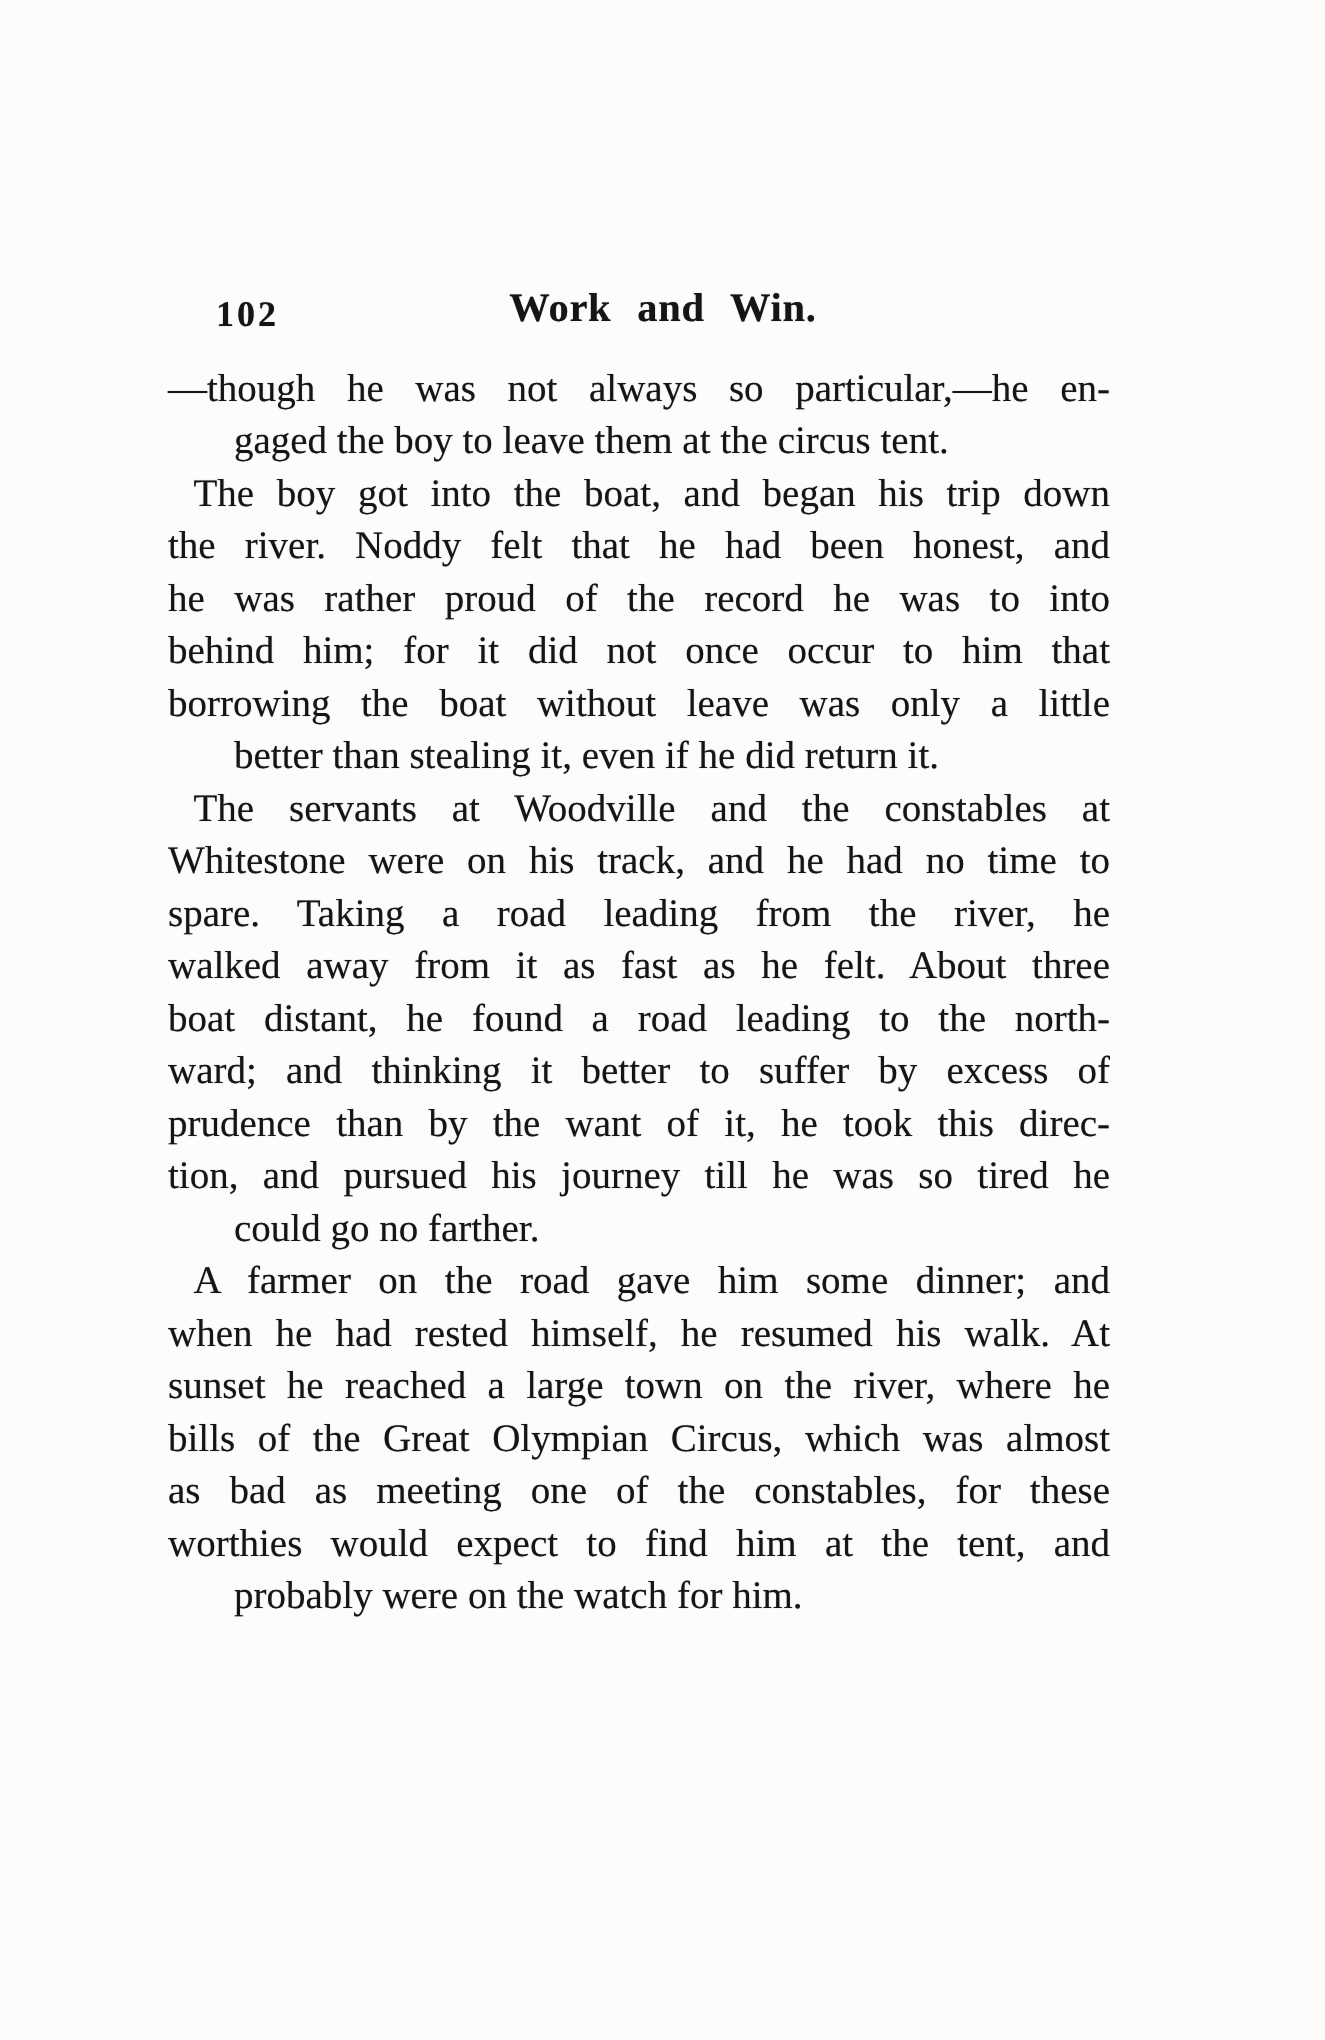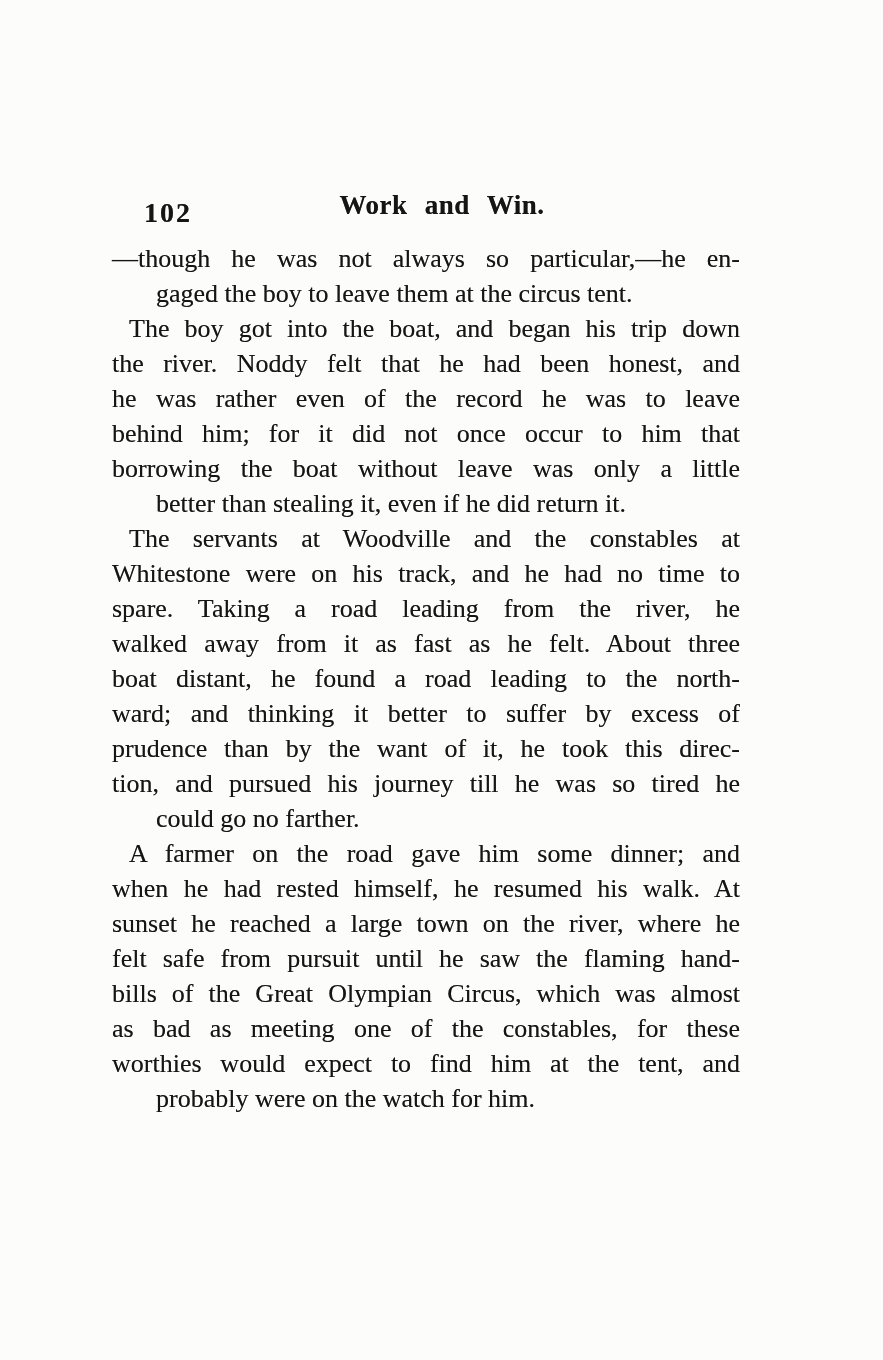--- a/index.html
+++ b/index.html
@@ -20,21 +20,21 @@
     position: absolute;
     left: 128px;
     top: 190px;
     width: 628px;
     height: 42px;
   }
   .page-number {
     position: absolute;
     left: 16px;
     top: 7px;
-    font-size: 28px;
+    font-size: 24px;
     font-weight: bold;
     letter-spacing: 2px;
     text-shadow: 0 0 0.6px rgba(20,20,20,0.6);
   }
   .running-title {
     position: absolute;
     left: 0;
     right: 0;
     top: 0;
     margin: 0;
@@ -80,40 +80,39 @@
     <h1 class="running-title">Work and Win.</h1>
   </header>
   <main class="page-body" id="paragraphs">
       <p class="para">
         <span class="line">—though he was not always so particular,—he en-</span>
         <span class="line">gaged the boy to leave them at the circus tent.</span>
       </p>
       <p class="para indent">
         <span class="line">The boy got into the boat, and began his trip down</span>
         <span class="line">the river.  Noddy felt that he had been honest, and</span>
-        <span class="line">he was rather even of the record he was to leave</span>
+        <span class="line">he was rather proud of the record he was to into</span>
         <span class="line">behind him; for it did not once occur to him that</span>
         <span class="line">borrowing the boat without leave was only a little</span>
         <span class="line">better than stealing it, even if he did return it.</span>
       </p>
       <p class="para indent">
         <span class="line">The servants at Woodville and the constables at</span>
         <span class="line">Whitestone were on his track, and he had no time to</span>
         <span class="line">spare.  Taking a road leading from the river, he</span>
         <span class="line">walked away from it as fast as he felt.  About three</span>
         <span class="line">boat distant, he found a road leading to the north-</span>
         <span class="line">ward; and thinking it better to suffer by excess of</span>
         <span class="line">prudence than by the want of it, he took this direc-</span>
         <span class="line">tion, and pursued his journey till he was so tired he</span>
         <span class="line">could go no farther.</span>
       </p>
       <p class="para indent">
         <span class="line">A farmer on the road gave him some dinner; and</span>
         <span class="line">when he had rested himself, he resumed his walk.  At</span>
         <span class="line">sunset he reached a large town on the river, where he</span>
-        <span class="line">felt safe from pursuit until he saw the flaming hand-</span>
         <span class="line">bills of the Great Olympian Circus, which was almost</span>
         <span class="line">as bad as meeting one of the constables, for these</span>
         <span class="line">worthies would expect to find him at the tent, and</span>
         <span class="line">probably were on the watch for him.</span>
       </p>
     </main>
 </div>
 
 </body></html>

